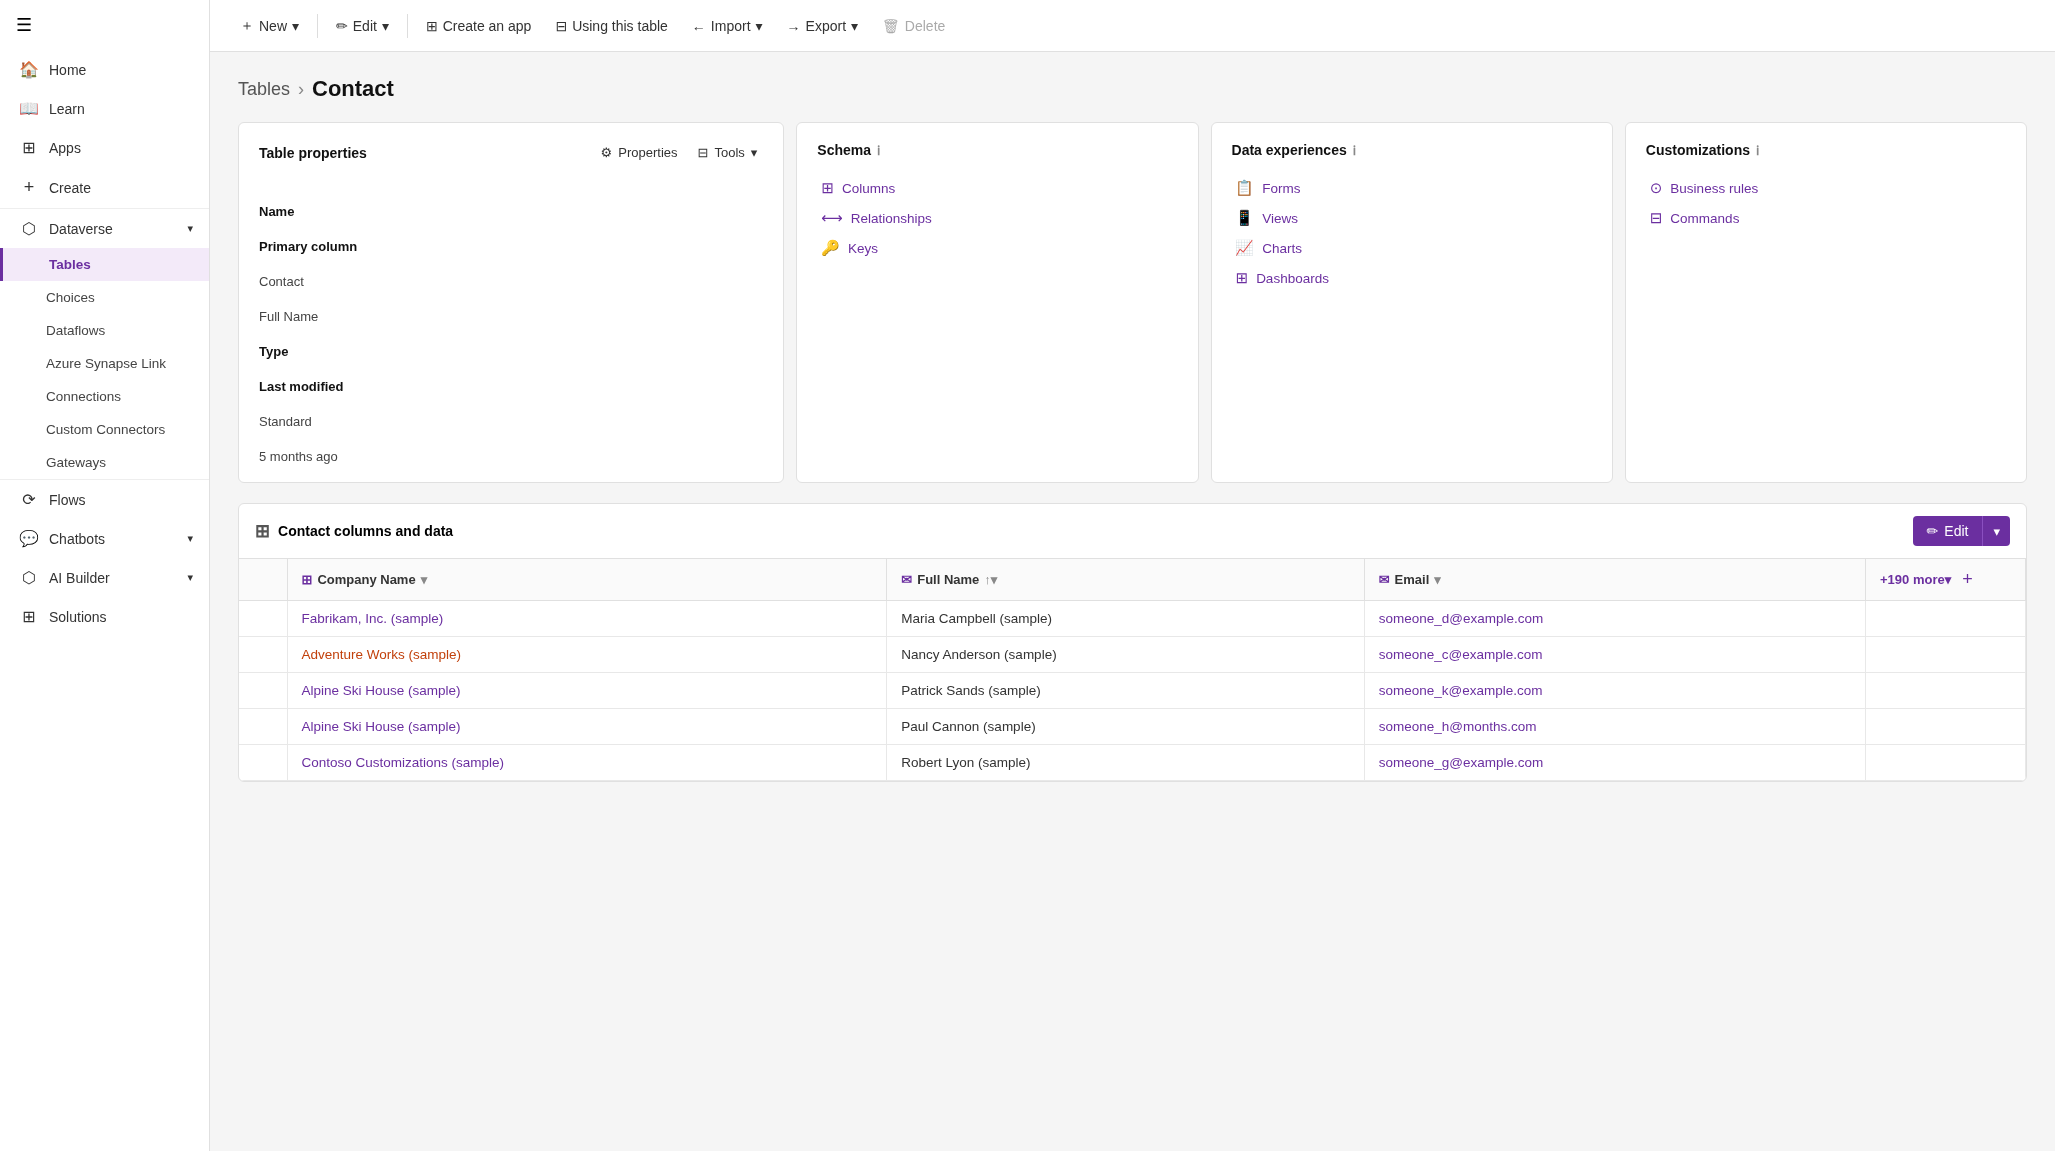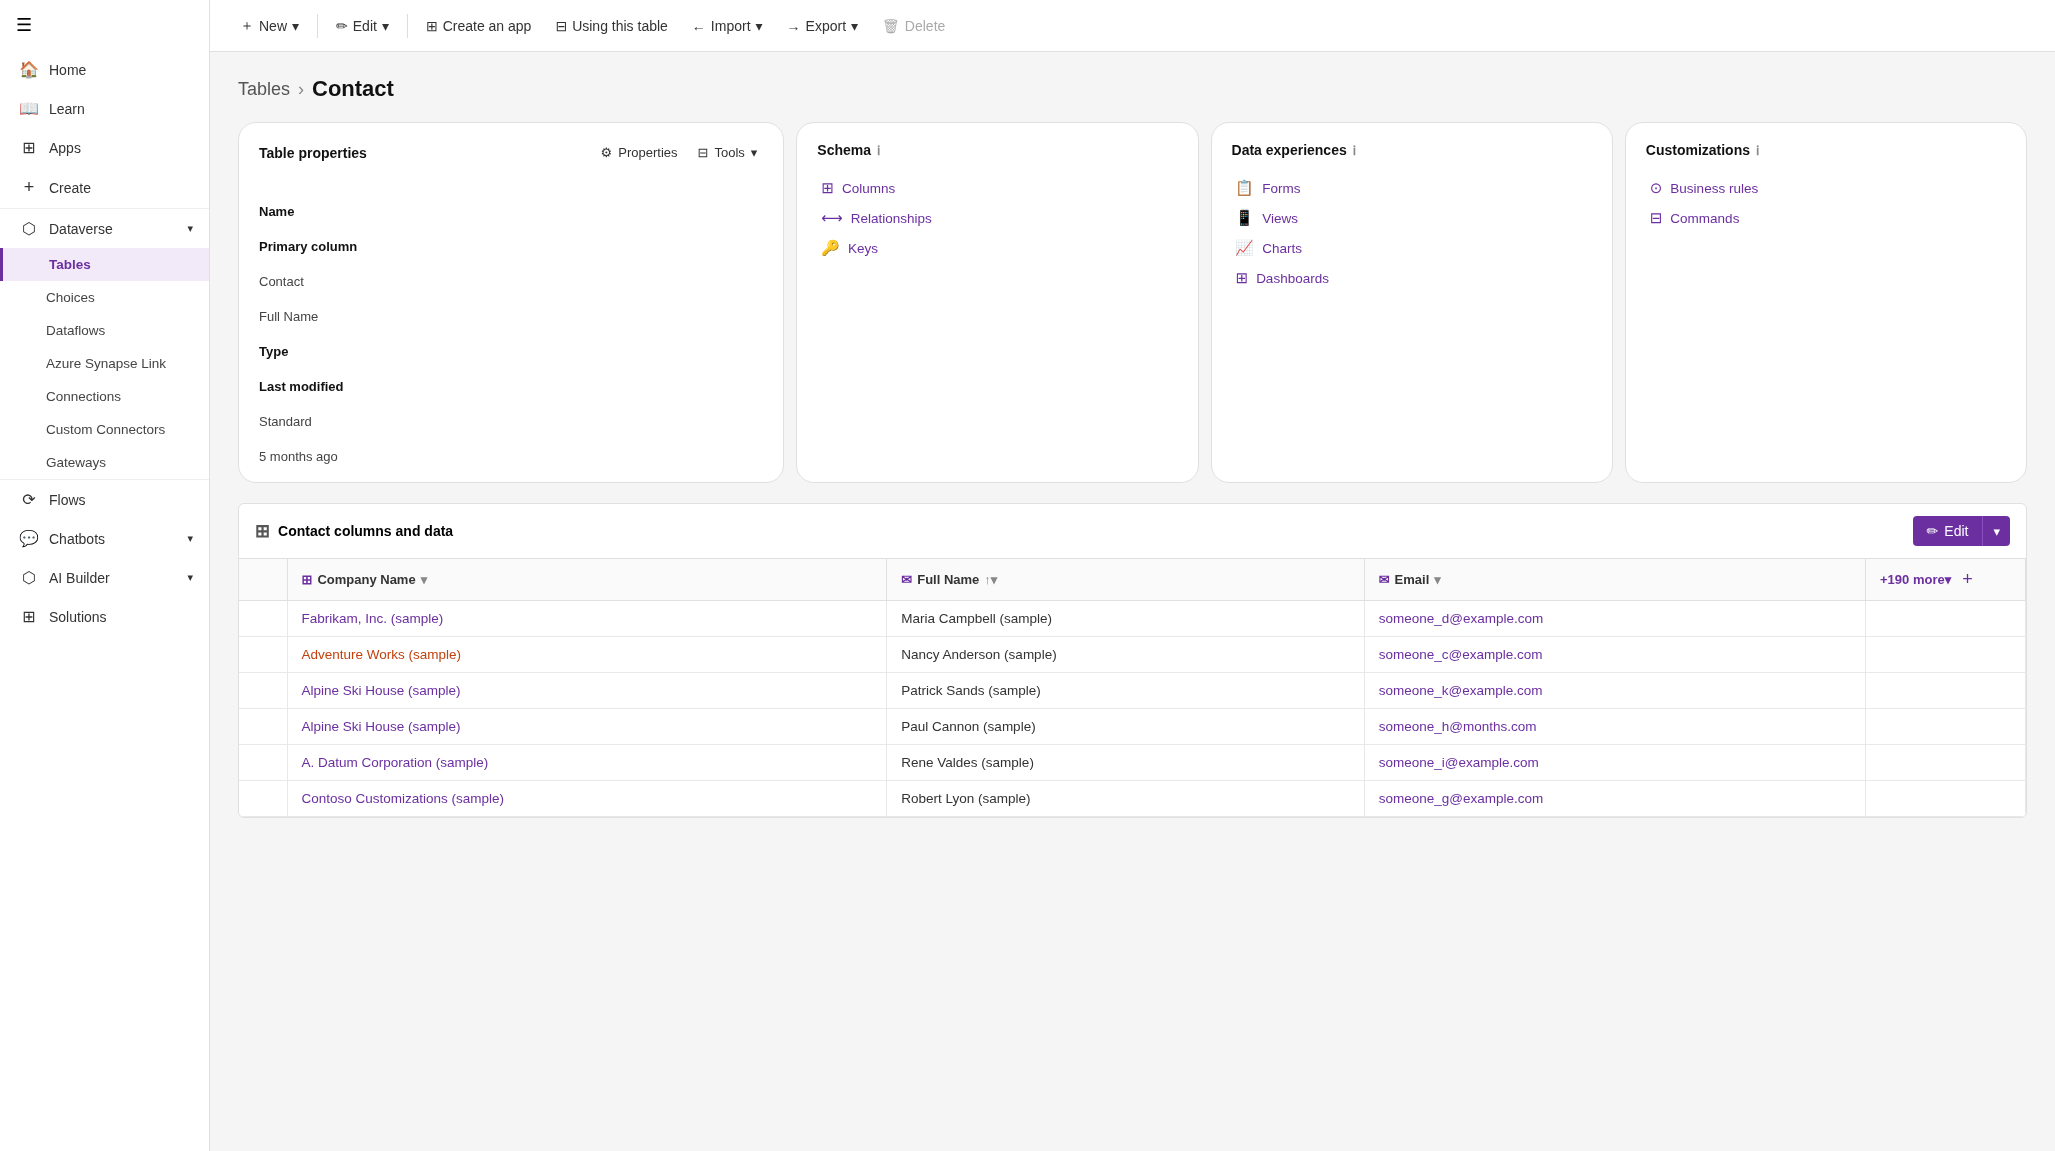--- a/index.html
+++ b/index.html
@@ -92,21 +92,21 @@
 
     
     .cards-row {
       display: flex;
       gap: 12px;
       margin-bottom: 20px;
     }
     .card {
       background: #fff;
       border: 1px solid #e0e0e0;
-      border-radius: 18px;
+      border-radius: 6px;
       padding: 18px 20px;
       flex: 1;
     }
     .card-title {
       font-weight: 600;
       font-size: 14px;
       color: #111;
       margin-bottom: 14px;
       display: flex;
       align-items: center;
@@ -510,27 +510,20 @@
     </tr>
             <tr>
       <td></td>
       <td style="color:#6b2fa0;">Alpine Ski House (sample)</td>
       <td>Paul Cannon (sample)</td>
       <td class="email">someone_h@months.com</td>
       <td></td>
     </tr>
             <tr>
       <td></td>
-      <td style="color:#6b2fa0;">A. Datum Corporation (sample)</td>
-      <td>Rene Valdes (sample)</td>
-      <td class="email">someone_i@example.com</td>
-      <td></td>
-    </tr>
-            <tr>
-      <td></td>
       <td style="color:#6b2fa0;">Contoso Customizations (sample)</td>
       <td>Robert Lyon (sample)</td>
       <td class="email">someone_g@example.com</td>
       <td></td>
     </tr>
           </tbody>
       </table>
     </div>
   </div>
 </div>

